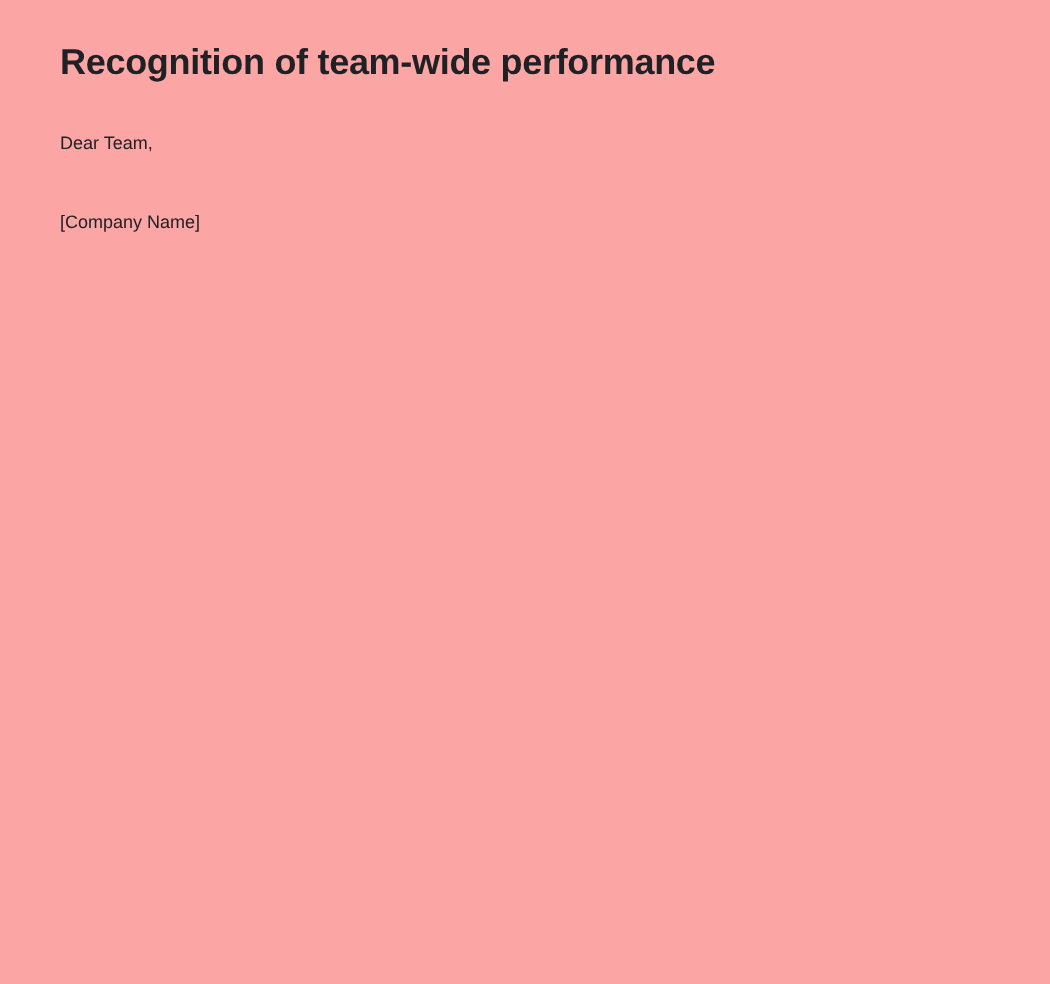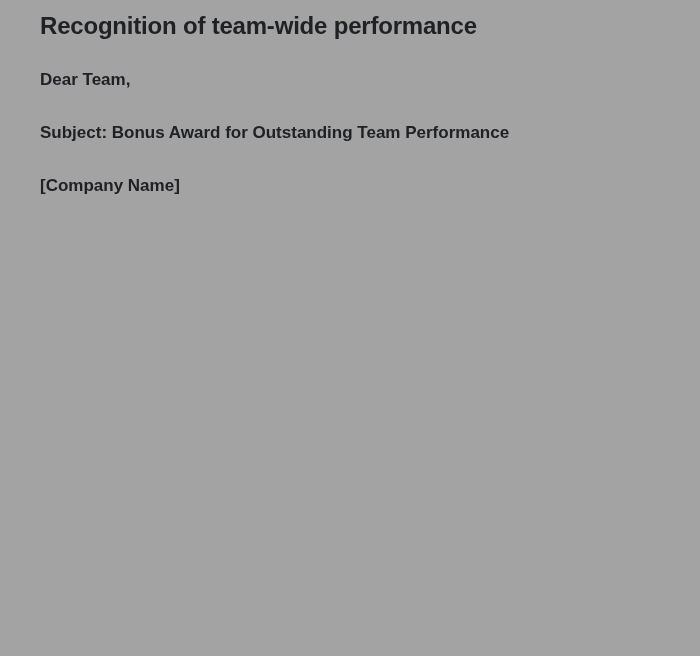--- a/index.html
+++ b/index.html
@@ -11,43 +11,42 @@
     height: 656px;
     background: #ffffff;
     font-family: "Liberation Sans", sans-serif;
     color: #202124;
     overflow: hidden;
   }
   .page {
     box-sizing: border-box;
     width: 700px;
     height: 656px;
-    padding: 10px 62px 0 40px;
-    background: #a3a3a3;
+    padding: 26px 62px 0 40px;
+    background: #fca5a5;
   }
   .doc-title {
     font-size: 24px;
     line-height: 32px;
     font-weight: bold;
     color: #202124;
     margin: 0 0 22px 0;
     letter-spacing: -0.2px;
   }
   .doc-para {
-    font-size: 17px;
+    font-size: 12px;
     line-height: 31px;
     color: #202124;
     margin: 0 0 22px 0;
-    font-weight: bold;
+    font-weight: normal;
   }
   .doc-para:last-child {
     margin-bottom: 0;
   }
 </style>
 </head>
 <body>
 
 <div class="page">
   <h1 class="doc-title">Recognition of team-wide performance</h1>
   <p class="doc-para">Dear Team,</p>
-  <p class="doc-para">Subject: Bonus Award for Outstanding Team Performance</p>
   <p class="doc-para">[Company Name]</p>
 </div>
 
 </body></html>

